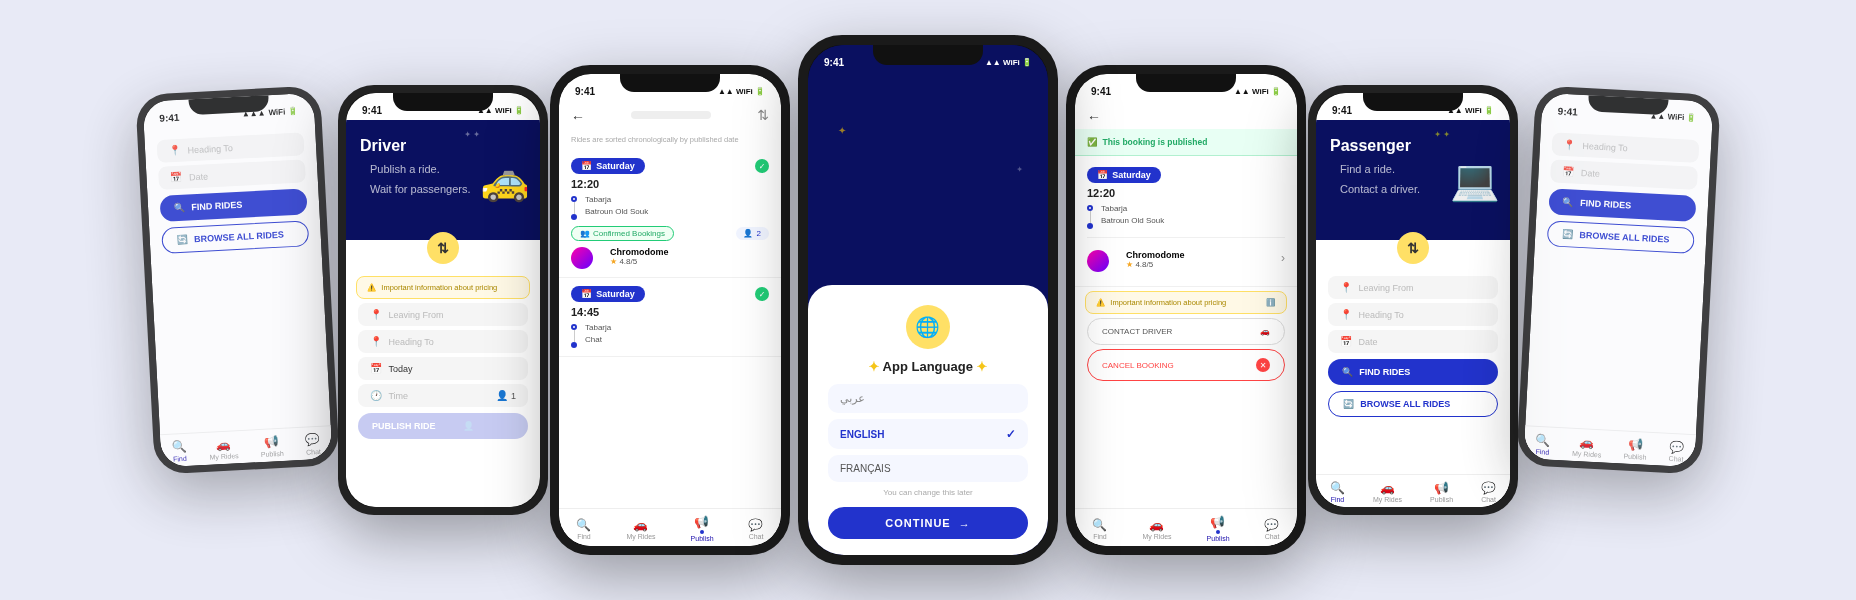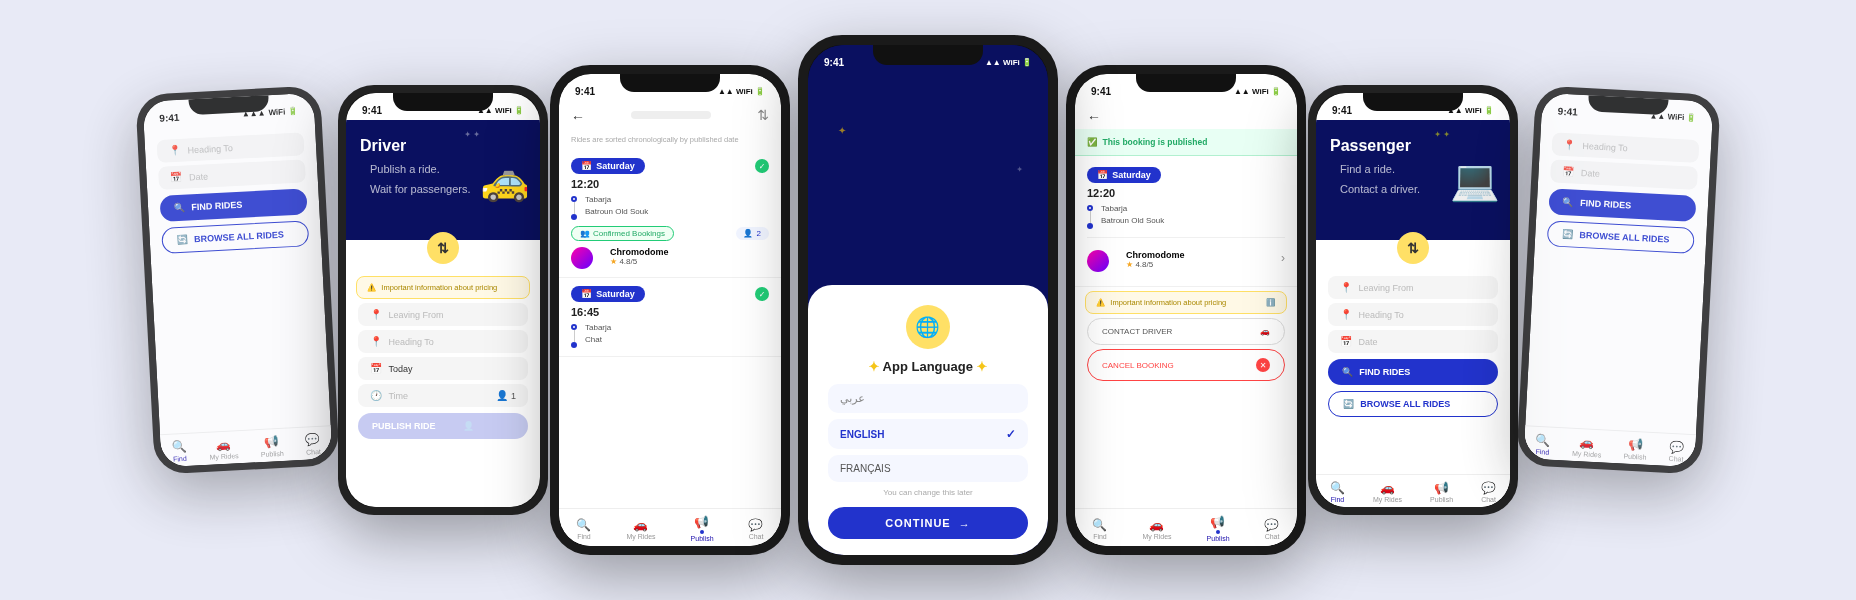--- a/index.html
+++ b/index.html
@@ -617,21 +617,21 @@
         </div>
       </div>
 
       <div class="ride-card">
         <div style="display:flex; align-items:center; justify-content:space-between;">
           <span class="saturday-badge">
             📅 <span>Saturday</span>
           </span>
           <div class="checkmark-circle">✓</div>
         </div>
-        <div class="time-text">16:45</div>
+        <div class="time-text">14:45</div>
         <div style="display:flex;align-items:flex-start;gap:8px;">
           <div style="display:flex;flex-direction:column;align-items:center;margin-top:2px;">
             <div style="width:6px;height:6px;border-radius:50%;border:2px solid #2233cc;"></div>
             <div style="width:1px;height:12px;background:#ccc;"></div>
             <div style="width:6px;height:6px;border-radius:50%;background:#2233cc;"></div>
           </div>
           <div class="route-info">
             <div>Tabarja</div>
             <div>Chat</div>
           </div>

